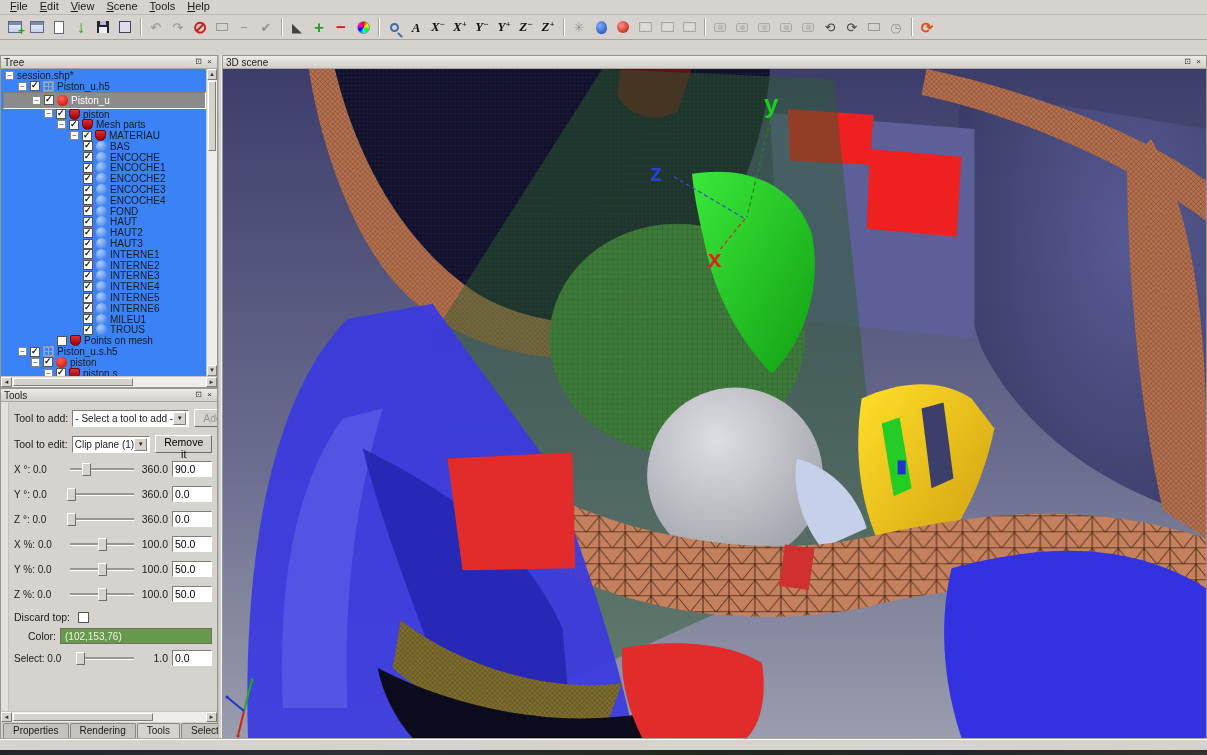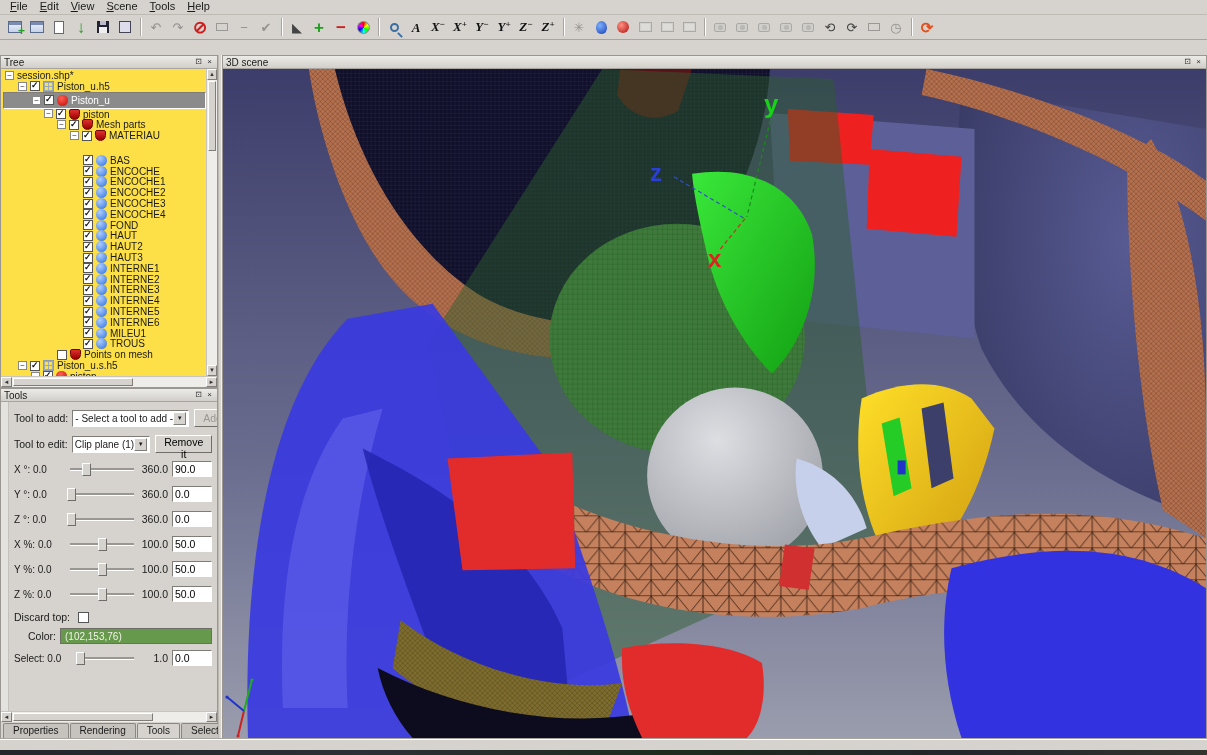--- a/index.html
+++ b/index.html
@@ -59,21 +59,21 @@
   .splitter { width:4px; background:#d6d3ce; border-left:1px solid #bbb8b2; border-right:1px solid #f2f0ec; }
   .dock { border:1px solid #9a9792; display:flex; flex-direction:column; background:#d6d3ce; }
   .dock-header { height:13px; background:linear-gradient(#ecebe7,#d2cfca); border-bottom:1px solid #a8a5a0; display:flex; align-items:center; padding:0 3px; font-size:10px; }
   .dock-title { flex:1; }
   .dock-btn { width:9px; height:9px; font-size:8px; line-height:8px; text-align:center; color:#333; margin-left:2px; }
   .db-float::before{content:"⊡";} .db-close::before{content:"×";}
 
   
   .tree-dock { height:333px; }
   .tree-wrap { flex:1; display:flex; overflow:hidden; background:#fff; }
-  .tree-body { flex:1; overflow:hidden; padding:1px 0 0 2px; background:#fde047; }
+  .tree-body { flex:1; overflow:hidden; padding:1px 0 0 2px; background:#3b82f6; }
   .trow { display:flex; align-items:center; height:10.8px; white-space:nowrap; font-size:10px; }
   .trow.sel { background:#8b8b8b; color:#fff; }
   .texp { width:9px; height:9px; border:1px solid #888; background:#fff; color:#333; font-size:8px; line-height:7px; text-align:center; margin-right:3px; flex:none; }
   .texp::before { content:"−"; }
   .tcb { width:10px; height:10px; border:1px solid #555; background:#fff; margin-right:3px; flex:none; position:relative; }
   .tcb.checked::after { content:"✓"; position:absolute; left:0px; top:-2px; font-size:9px; color:#111; font-weight:bold; }
   .tico { width:11px; height:11px; margin-right:3px; flex:none; }
   .tico-grid { background:linear-gradient(#fff,#dce4f2); border:1px solid #8899bb; background-image:linear-gradient(#9ab 1px,transparent 1px),linear-gradient(90deg,#9ab 1px,transparent 1px); background-size:4px 4px; }
   .tico-flame { background:radial-gradient(circle at 40% 30%, #ff6050, #c00808); border-radius:45% 45% 50% 50%; }
   .tico-shield { background:linear-gradient(#e03030,#990000); border-radius:2px 2px 50% 50%; border:1px solid #700; }
@@ -306,21 +306,21 @@
                 <span class="tcb checked"></span>
                 <span class="tico tico-shield"></span>
                 <span>Mesh parts</span>
               </div>
               <div class="trow" style="padding-left: 67px;">
                 <span class="texp"></span>
                 <span class="tcb checked"></span>
                 <span class="tico tico-shield"></span>
                 <span>MATERIAU</span>
               </div>
-              <div class="trow" style="padding-left: 80px; margin-top: 14px;">
+              <div class="trow" style="padding-left: 80px;">
                 <span class="tcb checked"></span>
                 <span class="tico tico-ball"></span>
                 <span>BAS</span>
               </div>
               <div class="trow" style="padding-left: 80px;">
                 <span class="tcb checked"></span>
                 <span class="tico tico-ball"></span>
                 <span>ENCOCHE</span>
               </div>
               <div class="trow" style="padding-left: 80px;">

